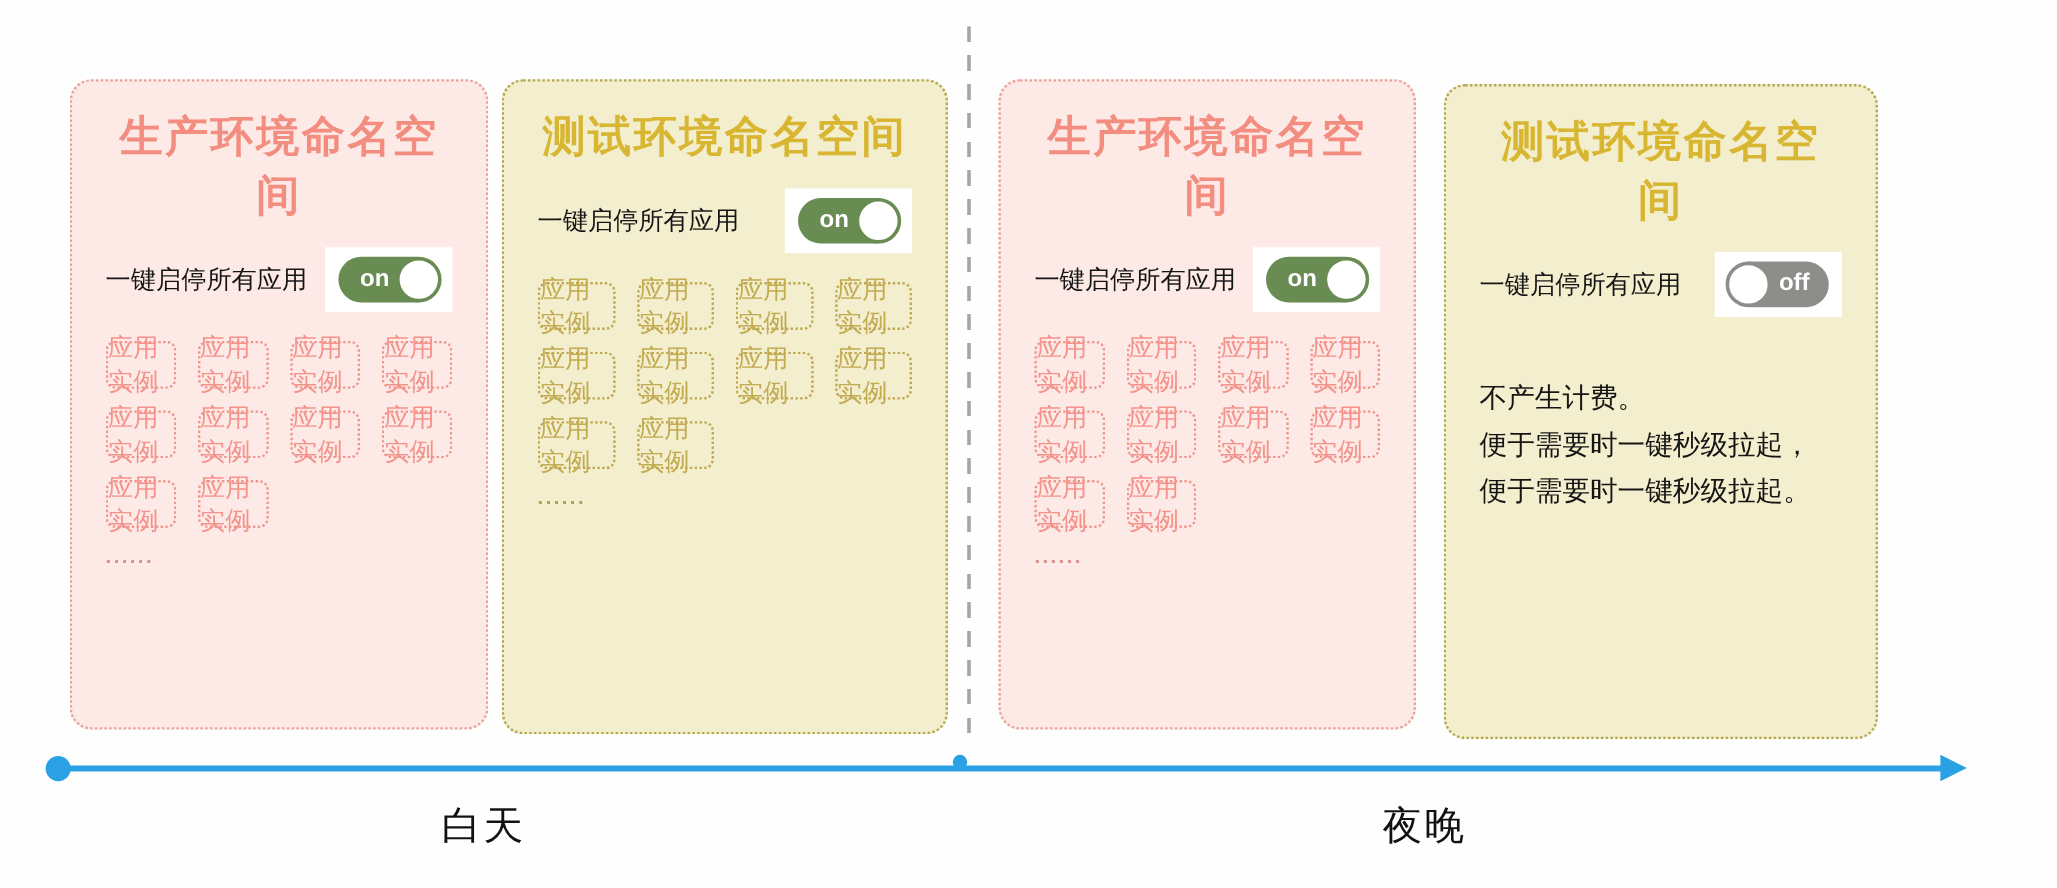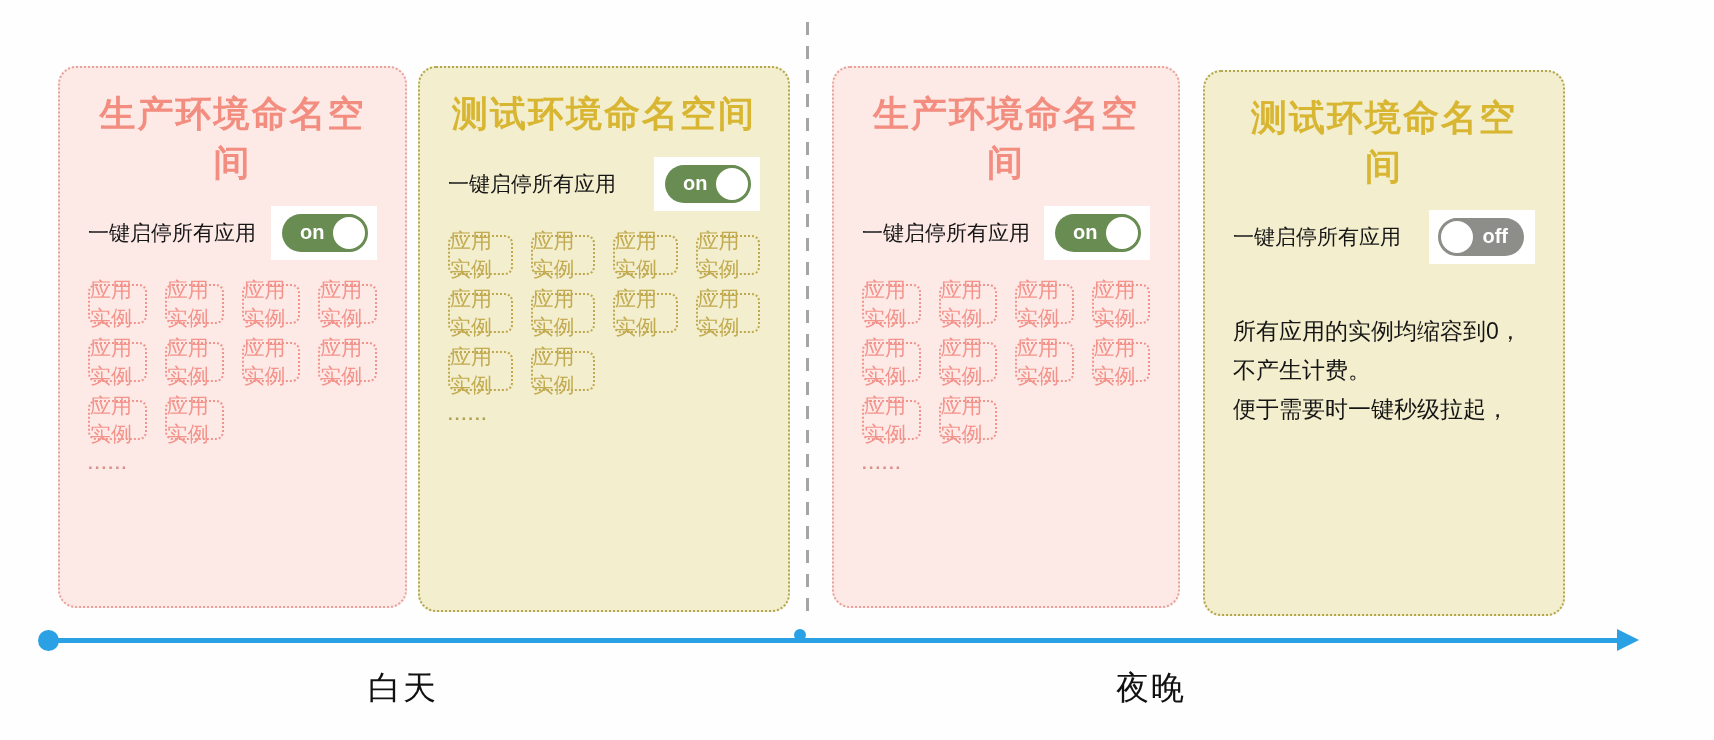--- a/index.html
+++ b/index.html
@@ -172,21 +172,21 @@
   }
 
   .time-label {
     position: absolute;
     top: 666px;
     font-size: 33px;
     color: #111111;
     letter-spacing: 2px;
   }
   #day-label   { left: 368px; }
-  #night-label { left: 1116px; }
+  #night-label { left: 1152px; }
 </style>
 </head>
 <body>
 
 <div class="canvas">
 
   <div class="divider"></div>
 
   <section class="panel pink" id="panel-prod-day">
     <h2 class="panel-title">生产环境命名空间</h2>
@@ -271,23 +271,23 @@
     <div class="toggle-row">
       <span class="toggle-label">一键启停所有应用</span>
       <div class="toggle-backplate">
         <div class="switch off">
           <span class="switch-text">off</span>
           <span class="knob"></span>
         </div>
       </div>
     </div>
     <div class="note">
-      <div class="note-line">所有应用的实例均缩容到0，</div>
       <div class="note-line">不产生计费。</div>
       <div class="note-line">便于需要时一键秒级拉起，</div>
+      <div class="note-line">便于需要时一键秒级拉起。</div>
     </div>
   </section>
 
   <div class="timeline-line"></div>
   <div class="timeline-start-dot"></div>
   <div class="timeline-mid-marker"></div>
   <div class="timeline-arrowhead"></div>
 
   <div class="time-label" id="day-label">白天</div>
   <div class="time-label" id="night-label">夜晚</div>

